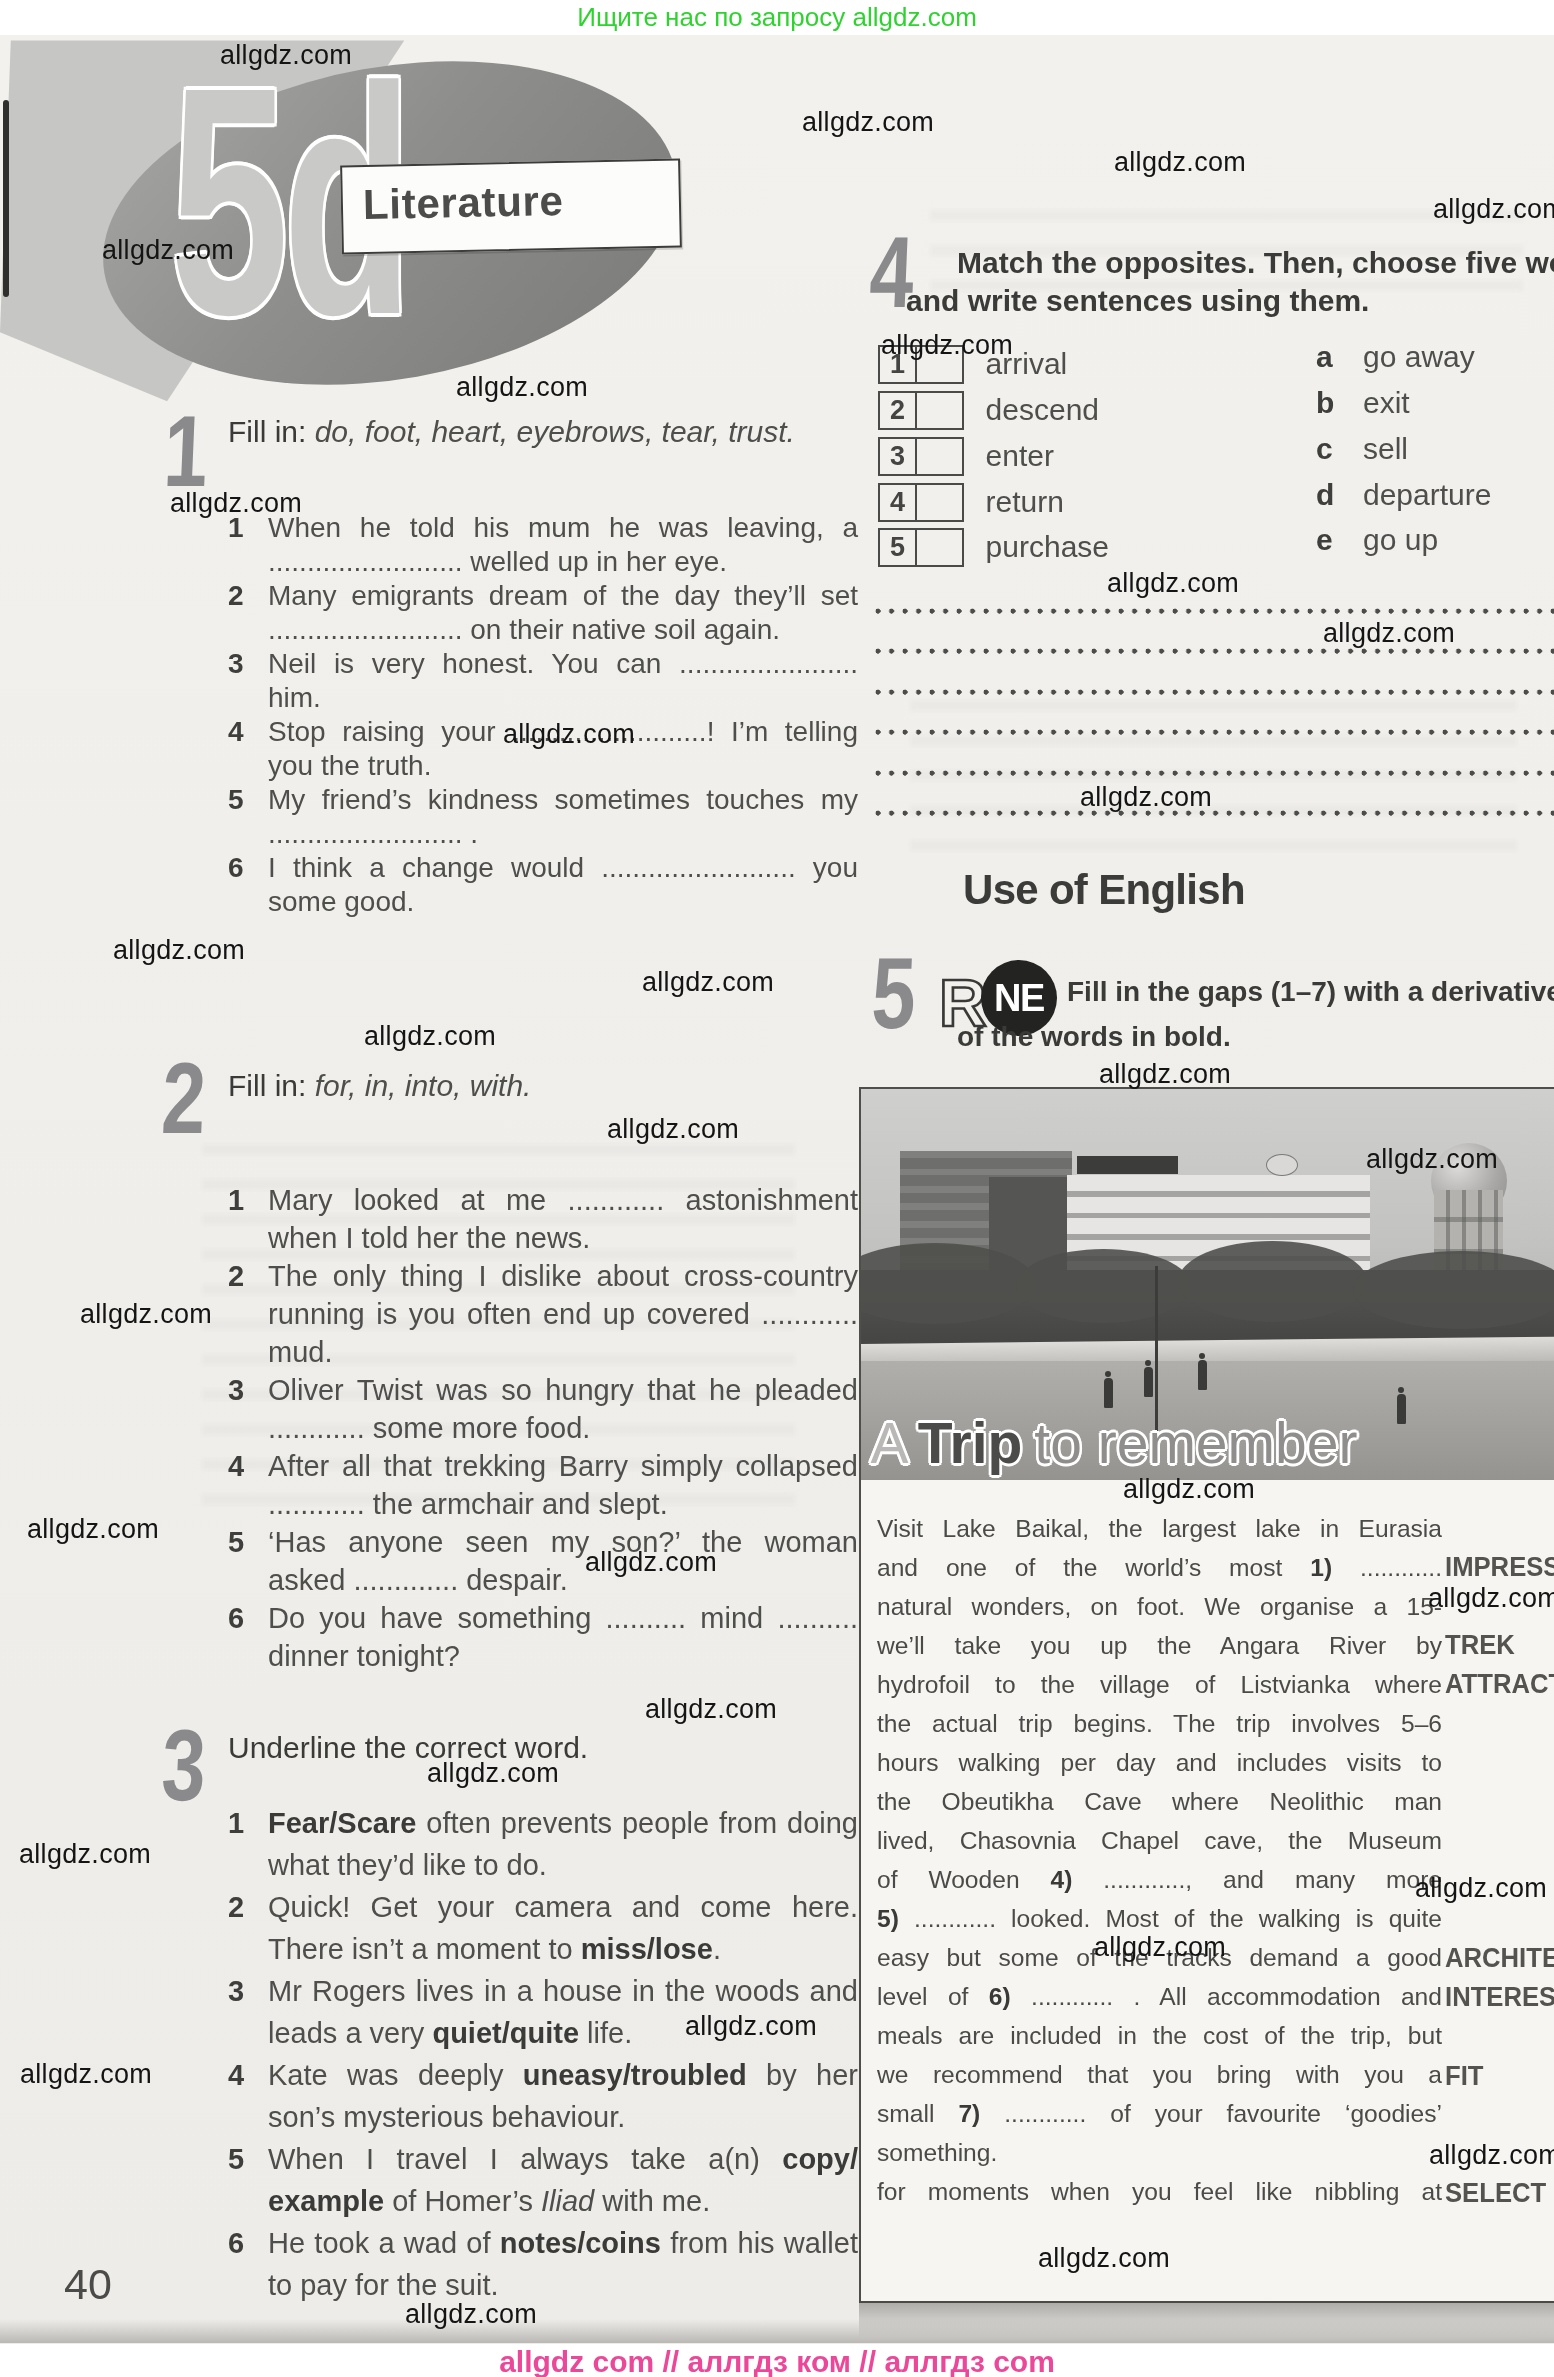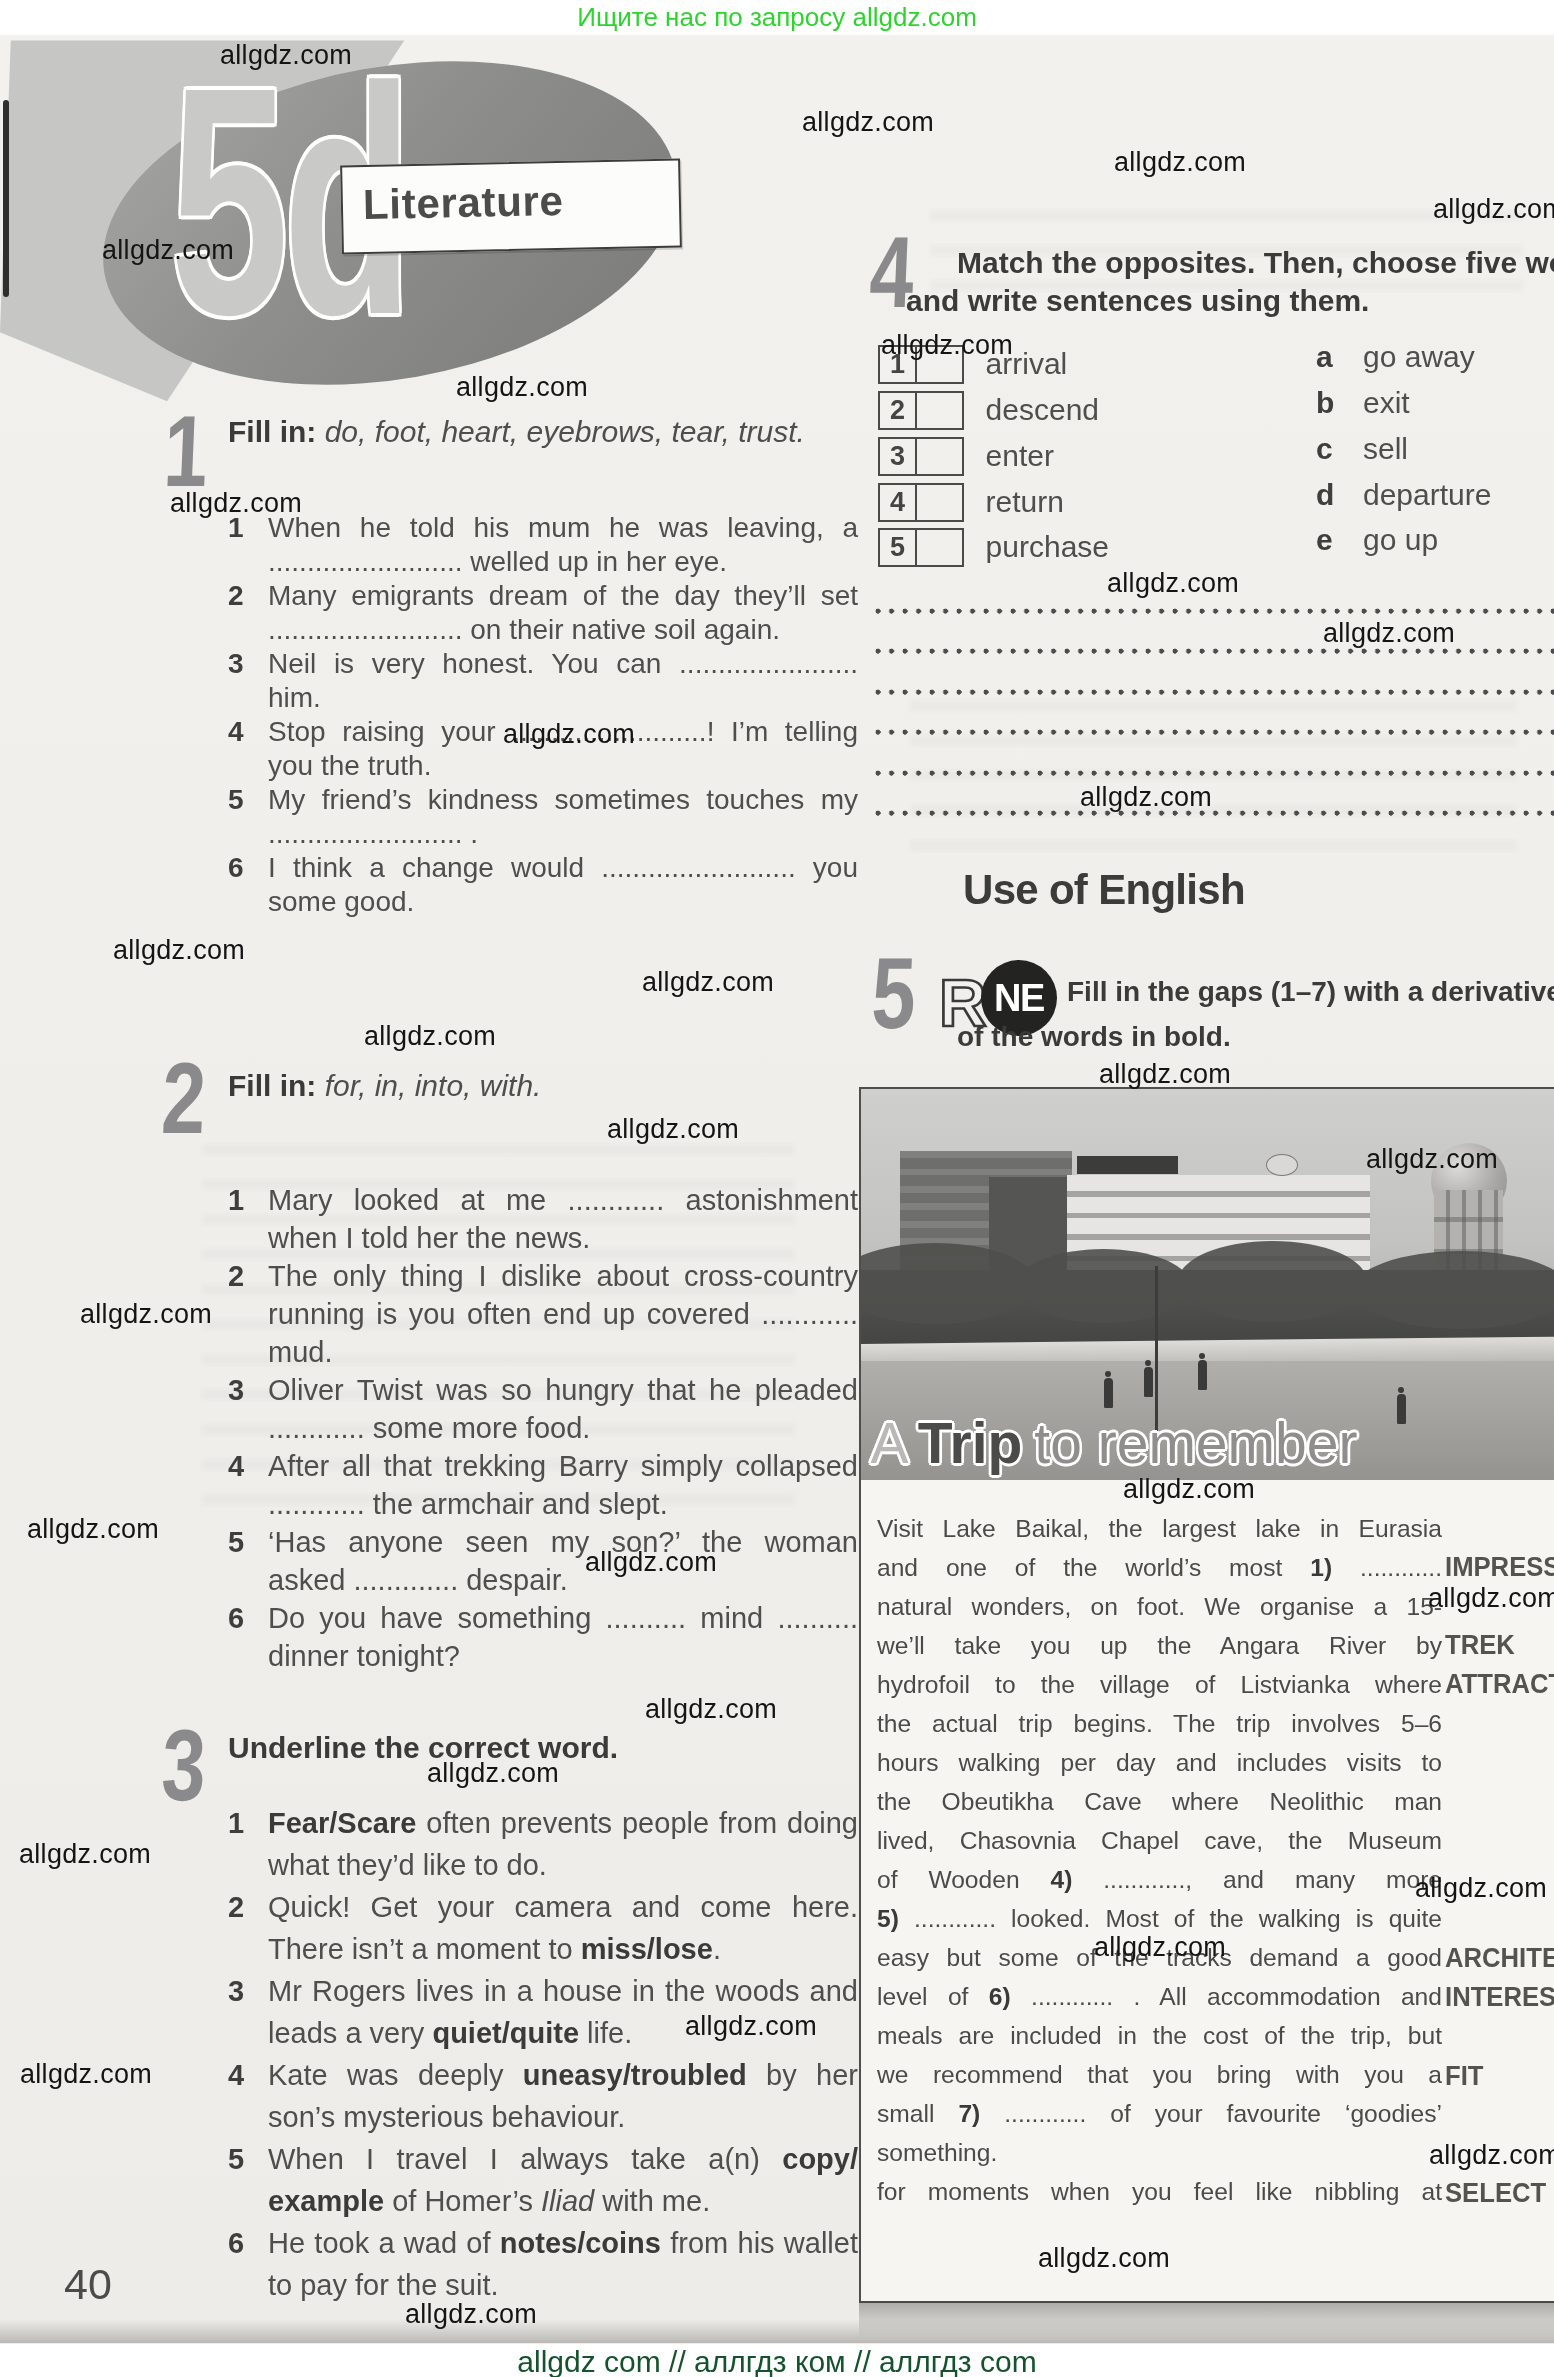--- a/index.html
+++ b/index.html
@@ -2,21 +2,21 @@
 <html style="font-size:10.8px"><head>
 <meta charset="utf-8">
 <style>
   html,body{margin:0;padding:0;background:#888;}
   .canvas{position:relative;width:1554px;height:2377px;background:#ffffff;overflow:hidden;
           font-family:"Liberation Sans",sans-serif;color:#4e4e4c;}
   
   .topbar{position:absolute;left:0;top:0;width:1554px;height:35px;background:#fff;text-align:center;}
   .topbar span{font-size:26px;line-height:35px;color:#2fd32f;}
   .botbar{position:absolute;left:0;top:2344px;width:1554px;height:34px;background:#fff;text-align:center;}
-  .botbar span{font-size:30px;line-height:36px;color:#14532d;font-weight:400;}
+  .botbar span{font-size:30px;line-height:36px;color:#ec4899;font-weight:700;}
   
   .page{position:absolute;left:0;top:35px;width:1554px;height:2309px;
         background:linear-gradient(180deg,#f2f1ee 0%,#efeeeb 55%,#edece9 100%);}
   .page-shadow-bottom{position:absolute;left:0;top:2284px;width:1554px;height:24px;
         background:linear-gradient(180deg,rgba(0,0,0,0) 0%,rgba(90,88,84,.35) 100%);}
   .scan-streak{position:absolute;left:2.7px;top:65px;width:6px;height:197px;background:#2f2f2d;border-radius:3.4px;}
   .ghost{position:absolute;opacity:.5;filter:blur(2px);
         background:repeating-linear-gradient(0deg,rgba(130,128,124,.10) 0 10.8px,transparent 10.8px 35px);}
   
   .swoosh{position:absolute;left:0;top:5.4px;width:539px;height:384px;background:#c6c6c4;
@@ -27,21 +27,21 @@
         letter-spacing:-9.4px;color:#c9c9c7;transform:scaleX(.66);transform-origin:left top;
         text-shadow:4px 0 0 #fff,-4px 0 0 #fff,0 4px 0 #fff,0 -4px 0 #fff,3.4px 3.4px 0 #fff,-3.4px -3.4px 0 #fff,3.4px -3.4px 0 #fff,-3.4px 3.4px 0 #fff;}
   .lit-box{position:absolute;left:341px;top:127px;width:336px;height:85px;background:#fcfcfa;
         border:2.7px solid #3c3c3a;transform:rotate(-1.2deg);box-shadow:1.3px 2px 0 rgba(0,0,0,.15);}
   .lit-box span{display:block;padding:13.5px 0 0 20px;font-size:42px;font-weight:700;color:#4c4c4a;letter-spacing:0.7px;}
   
   .bignum{position:absolute;font-size:101px;font-weight:700;color:#8a8a8c;line-height:1;
         transform:scaleX(.78) skewX(-3deg);transform-origin:left top;}
   
   .exhead{position:absolute;font-size:30px;line-height:38px;color:#4e4e4c;}
-  .exhead .b{font-weight:700;color:#3a3a38;}
+  .exhead .b{font-weight:400;color:#3a3a38;}
   .exhead .i{font-style:italic;}
   .nowrap{white-space:nowrap;}
   .items{position:absolute;}
   .item{display:flex;}
   .inum{flex:none;width:40px;font-weight:700;color:#3e3e3c;}
   .itext{flex:1;text-align:justify;}
   .ex1 .item{font-size:28px;line-height:34px;}
   .ex2 .item{font-size:29px;line-height:38px;}
   .ex3 .item{font-size:29px;line-height:42px;}
   .b{font-weight:700;color:#3a3a38;}

